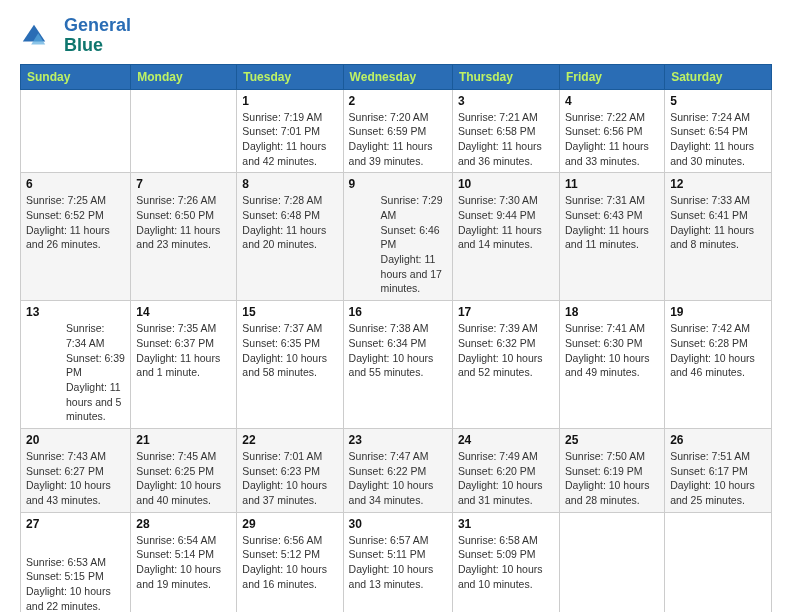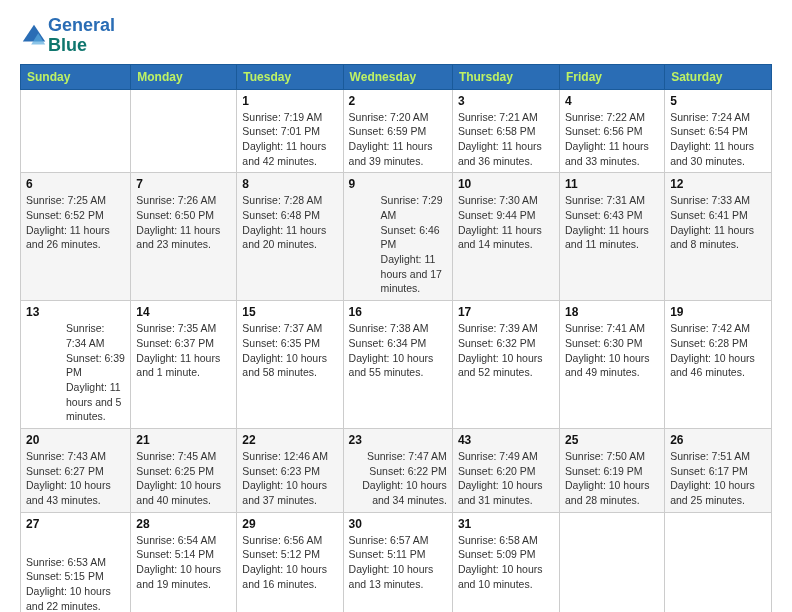--- a/index.html
+++ b/index.html
@@ -18,21 +18,21 @@
     }
     .header {
       display: flex;
       justify-content: space-between;
       align-items: flex-start;
       margin-bottom: 8px;
     }
     .logo {
       display: flex;
       align-items: center;
-      gap: 0;
+      gap: 16px;
     }
     .logo-text {
       font-size: 18px;
       font-weight: bold;
       color: #333;
       line-height: 1.1;
     }
     .logo-text span {
       color: #2a6db5;
     }
@@ -258,32 +258,32 @@
 Daylight: 10 hours and 43 minutes.</div>
           </td>
           <td>
             <span class="day-num">21</span>
             <div class="day-detail" style="white-space: pre-line;">Sunrise: 7:45 AM
 Sunset: 6:25 PM
 Daylight: 10 hours and 40 minutes.</div>
           </td>
           <td>
             <span class="day-num">22</span>
-            <div class="day-detail" style="white-space: pre-line;">Sunrise: 12:46 AM
+            <div class="day-detail" style="white-space: pre-line;">Sunrise: 7:01 AM
 Sunset: 6:23 PM
 Daylight: 10 hours and 37 minutes.</div>
           </td>
           <td>
             <span class="day-num">23</span>
-            <div class="day-detail" style="white-space: pre-line; text-align: right;">Sunrise: 7:47 AM
+            <div class="day-detail" style="white-space: pre-line;">Sunrise: 7:47 AM
 Sunset: 6:22 PM
 Daylight: 10 hours and 34 minutes.</div>
           </td>
           <td>
-            <span class="day-num">43</span>
+            <span class="day-num">24</span>
             <div class="day-detail" style="white-space: pre-line;">Sunrise: 7:49 AM
 Sunset: 6:20 PM
 Daylight: 10 hours and 31 minutes.</div>
           </td>
           <td>
             <span class="day-num">25</span>
             <div class="day-detail" style="white-space: pre-line;">Sunrise: 7:50 AM
 Sunset: 6:19 PM
 Daylight: 10 hours and 28 minutes.</div>
           </td>

